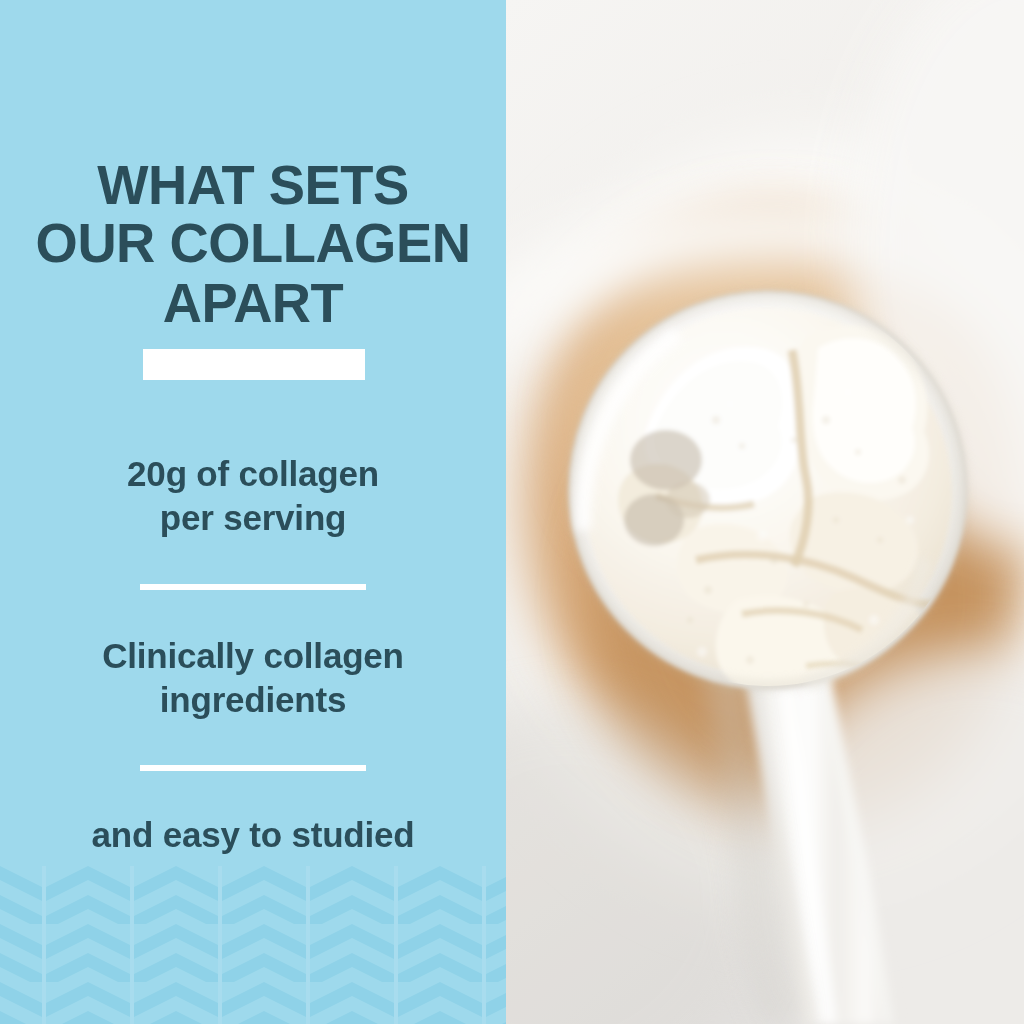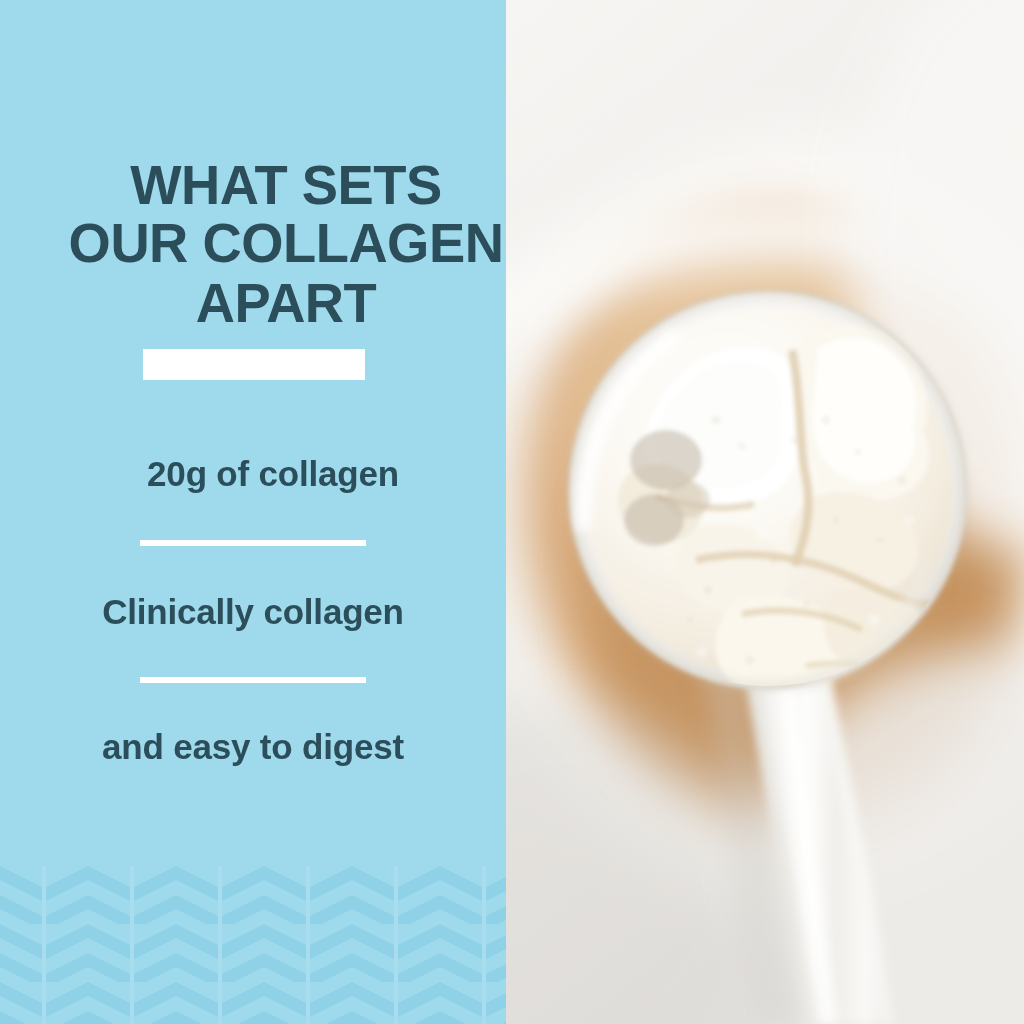--- a/index.html
+++ b/index.html
@@ -38,21 +38,20 @@
   }
 
   
   #headline {
     position: absolute;
     left: 0;
     top: 156px;
     width: 506px;
     text-align: center;
     z-index: 4;
-    padding-left: 33px;
   }
   .headline-line {
     display: block;
     position: relative;
     color: #2b4e5a;
     font-family: "Liberation Sans", sans-serif;
     font-weight: 700;
     font-size: 56px;
     line-height: 58px;
     letter-spacing: -0.5px;
@@ -95,21 +94,21 @@
     line-height: 44px;
     letter-spacing: -0.2px;
     white-space: nowrap;
   }
   .benefit-divider {
     width: 226px;
     height: 6px;
     background: #ffffff;
     margin: 0 auto;
   }
-  #benefit-0 { margin-bottom: 0; padding-left: 20px; }
+  #benefit-0 { margin-bottom: 0; }
   #divider-0 { margin-top: 44px; margin-bottom: 44px; }
   #divider-1 { margin-top: 43px; margin-bottom: 42px; }
 
   
   #photo {
     position: absolute;
     left: 506px;
     top: 0;
     width: 518px;
     height: 1024px;
@@ -141,32 +140,34 @@
     <div id="headline">
       <span class="headline-line" id="headline-line-1">WHAT SETS</span>
       <span class="headline-line" id="headline-line-2">OUR COLLAGEN</span>
       <span class="headline-line" id="headline-line-3">APART</span>
     </div>
 
     <div id="benefits">
 
       <div class="benefit" id="benefit-0">
         <span class="benefit-text">20g of collagen</span>
+        <span class="benefit-text">per serving</span>
       </div>
 
       <div class="benefit-divider" id="divider-0"></div>
 
       <div class="benefit" id="benefit-1">
         <span class="benefit-text">Clinically collagen</span>
+        <span class="benefit-text">ingredients</span>
       </div>
 
       <div class="benefit-divider" id="divider-1"></div>
 
       <div class="benefit" id="benefit-2">
-        <span class="benefit-text">and easy to digest</span>
+        <span class="benefit-text">and easy to studied</span>
       </div>
 
     </div>
   </div>
 
   <div id="photo" title="Measuring scoop filled with white collagen powder resting over a blurred cream colored cup">
     <svg width="518" height="1024" viewBox="0 0 518 1024" aria-hidden="true">
       <defs>
 
         <filter id="blurHeavy" x="-30%" y="-30%" width="160%" height="160%">

